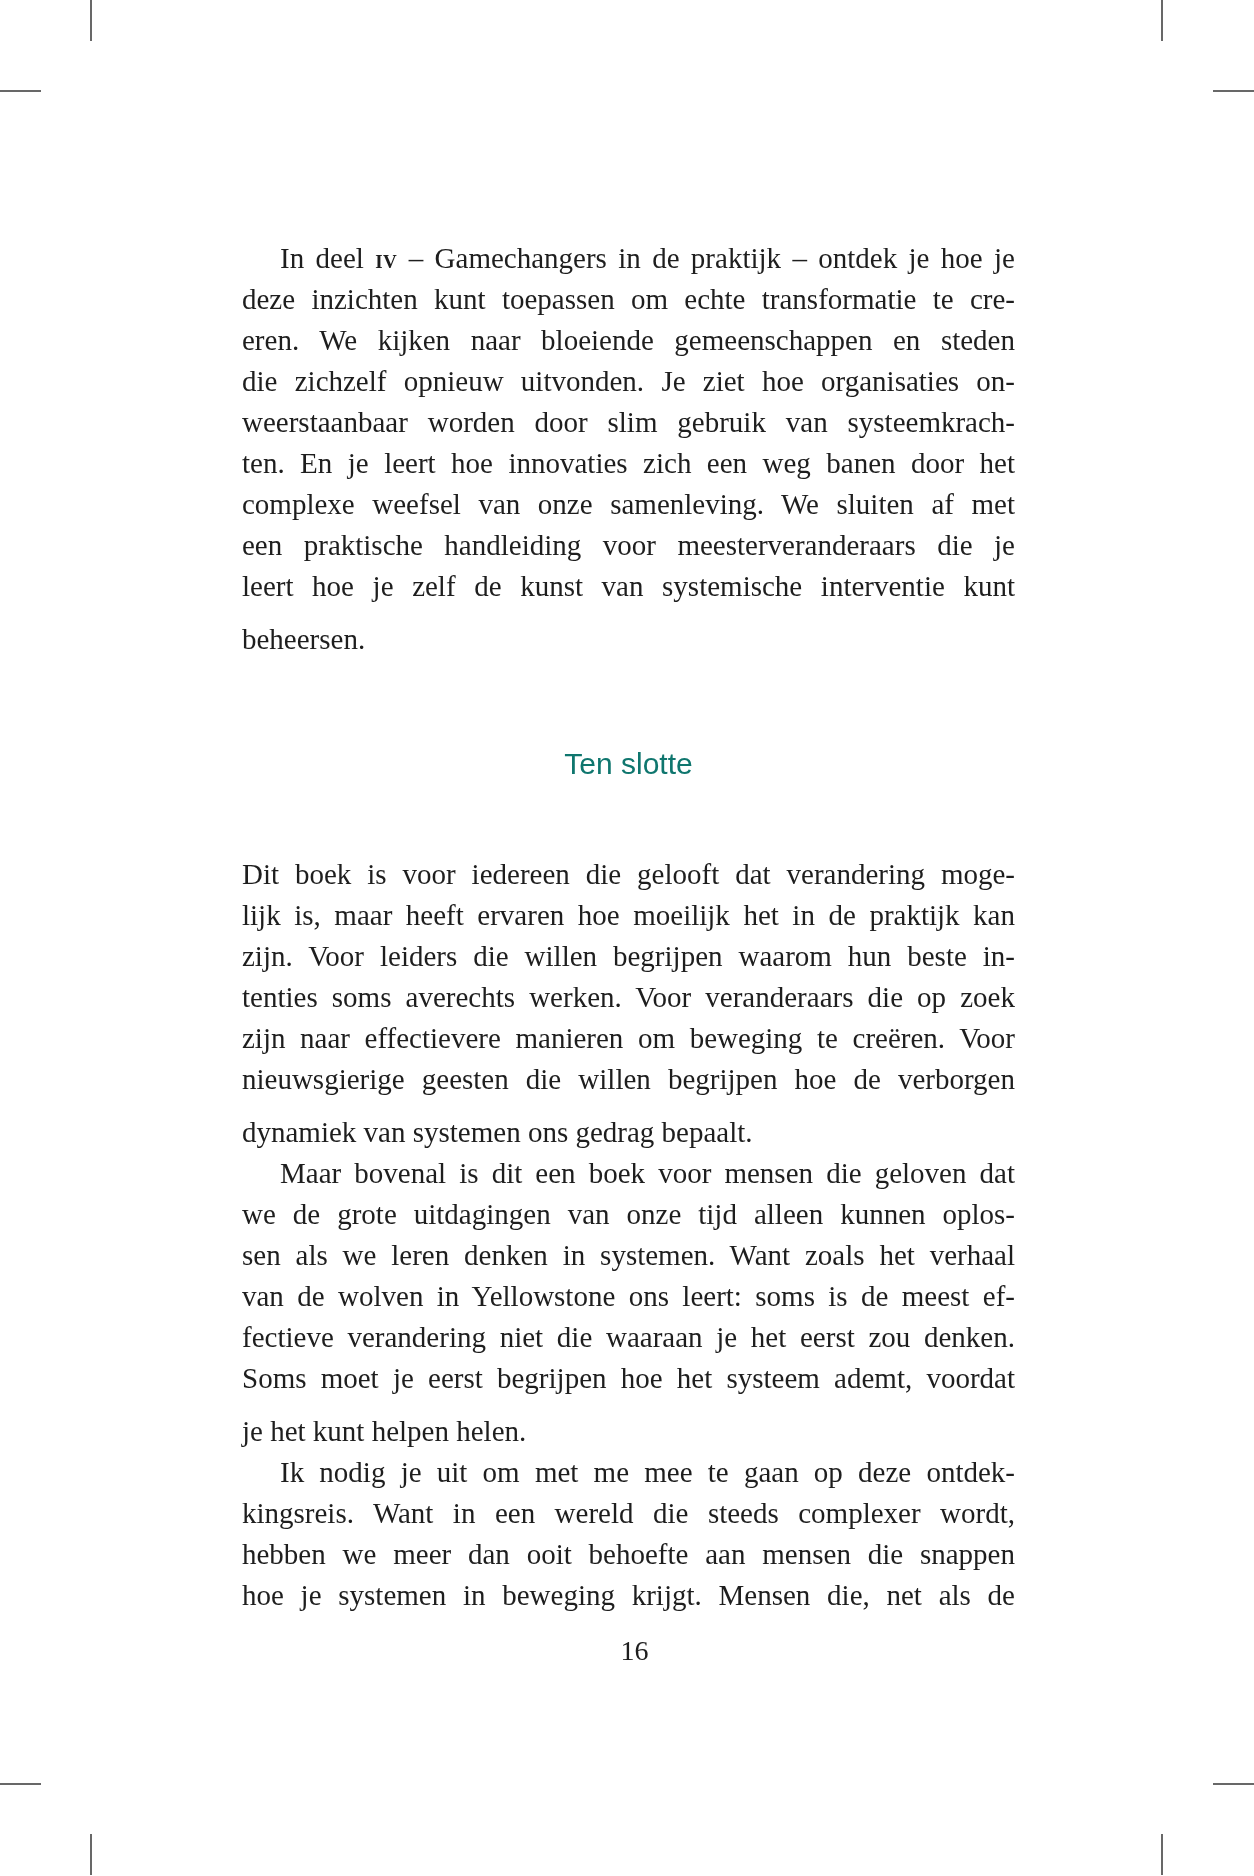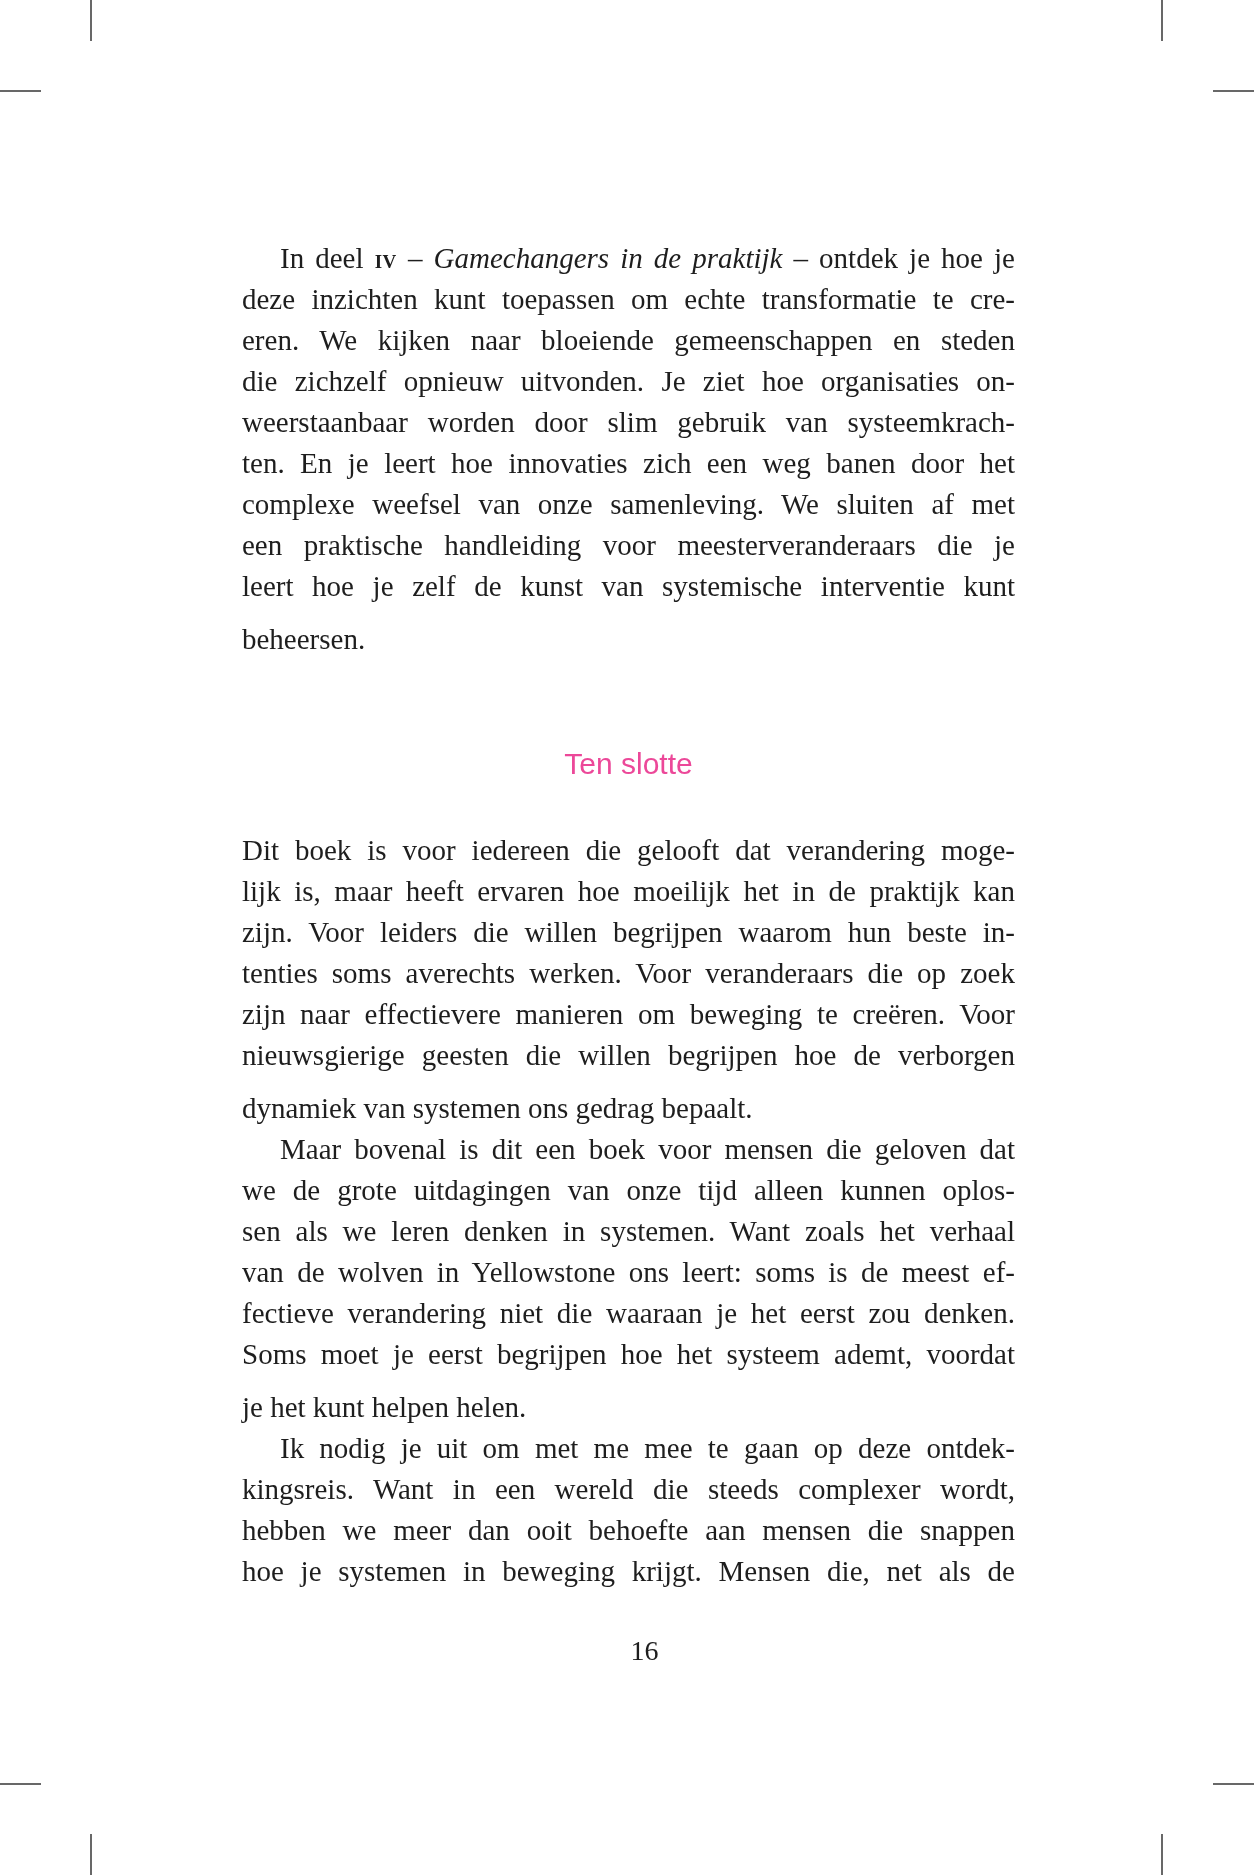--- a/index.html
+++ b/index.html
@@ -30,36 +30,36 @@
   .line.indent { text-indent: 38px; }
 
   .seg-bold { font-weight: 400; }
   .seg-sc {
     font-weight: 700;
     font-variant: small-caps;
     font-size: 0.95em;
     letter-spacing: 0.02em;
     margin-top: 30px;
   }
-  .seg-italic { font-style: italic; }
+  .seg-italic { }
 
   .section-heading {
     font-family: "Liberation Sans", sans-serif;
     font-weight: 400;
     font-size: 30px;
     line-height: 41px;
     text-align: center;
     text-align-last: center;
-    color: #ec4899;
-    margin: 83px 0 46px 0;
+    color: #0f766e;
+    margin: 83px 0 70px 0;
   }
 
   .page-number {
     position: absolute;
-    left: 258px; top: 1630px; width: 773px;
+    left: 248px; top: 1630px; width: 773px;
     text-align: center;
     font-size: 28px;
     line-height: 41px;
     color: #1e1e1e;
   }
 </style>
 </head>
 <body>
 
 <div>

